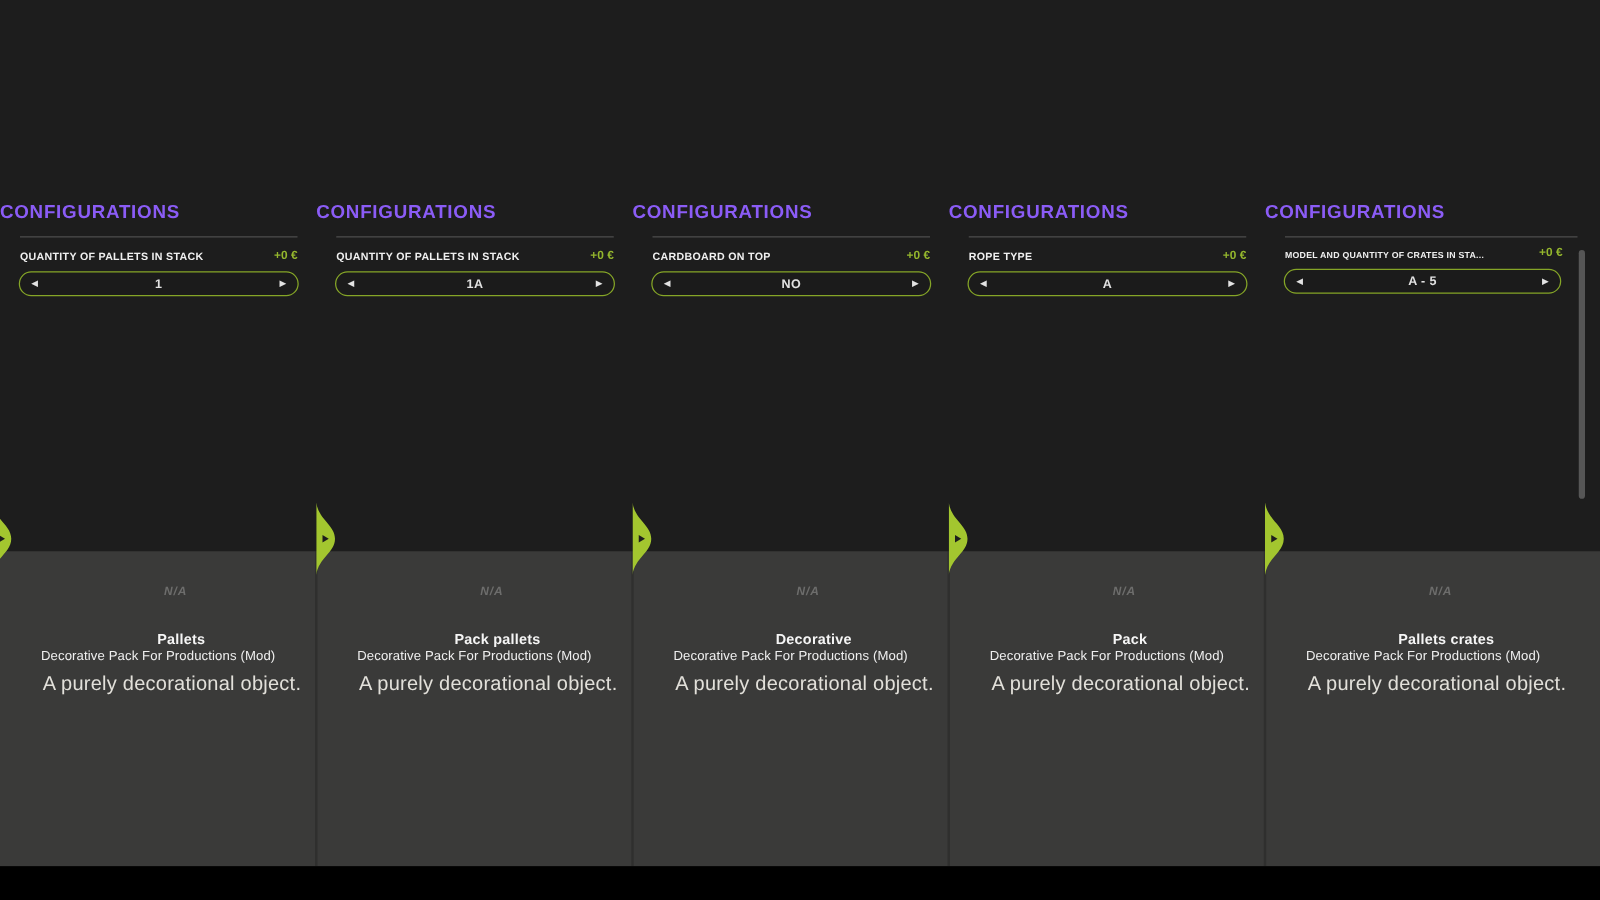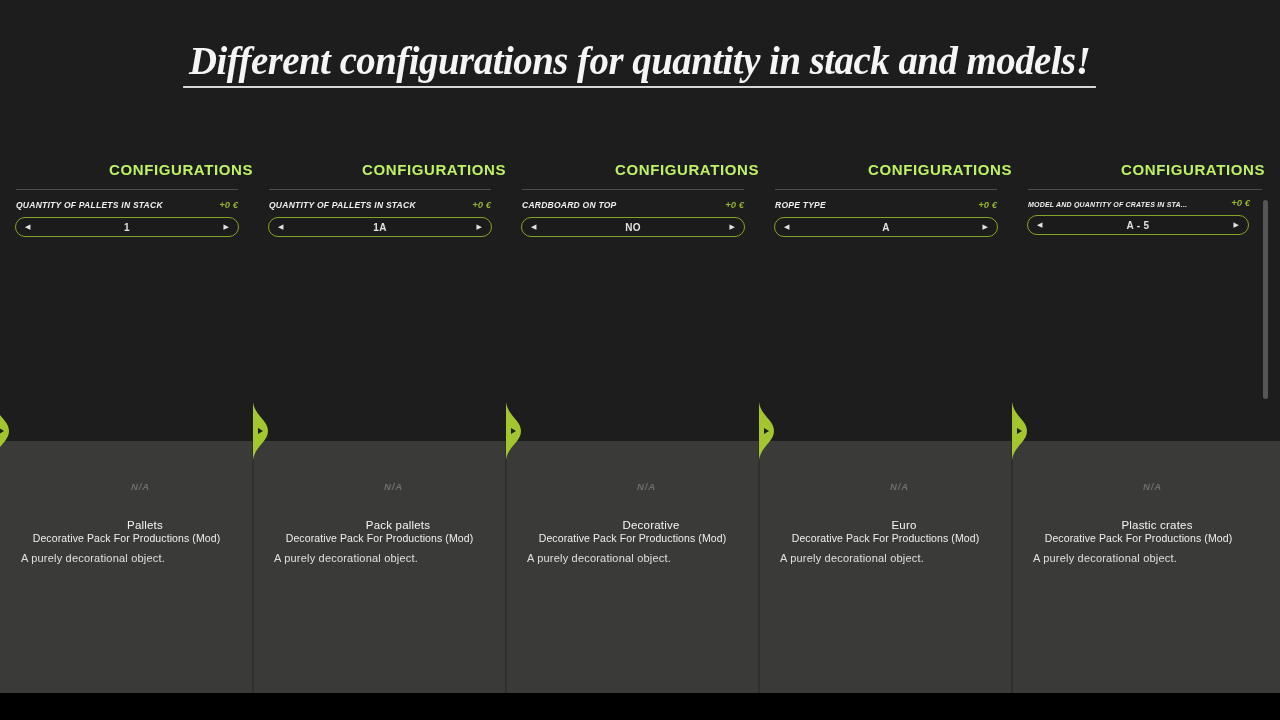--- a/index.html
+++ b/index.html
@@ -22,33 +22,32 @@
     letter-spacing:-0.5px;
     padding:0 6px 4px 6px;
     border-bottom:2px solid #d8d8d8;
     transform:scaleX(0.97);transform-origin:center;
   }
   
   .panel{
     position:absolute;top:150px;width:253px;height:290px;
   }
   .cfg-header{
-    margin-top:11px;text-align:right;
+    margin-top:11px;text-align:left;
     font-size:15px;font-weight:700;letter-spacing:0.6px;
-    color:#bef264;
+    color:#8b5cf6;
   }
   .divider{
     height:1px;background:#4d4d4d;
     margin:11px 15px 0 16px;
   }
   .panel.p5 .divider{margin-right:3px;}
   .option-row{
     display:flex;justify-content:space-between;align-items:flex-end;
     margin:7px 15px 0 16px;
-    font-style:italic;
   }
   .option-label{
     font-size:8.5px;font-weight:700;letter-spacing:0.25px;
     color:#f0f0f0;white-space:nowrap;overflow:hidden;
     padding-top:3px;
   }
   .panel.p5 .option-label{font-size:7px;letter-spacing:0.2px;}
   .option-price{
     font-size:9.5px;font-weight:700;color:#94b62d;white-space:nowrap;
     margin-left:6px;
@@ -79,54 +78,51 @@
   }
   .seam{
     position:absolute;top:441px;width:2px;height:252px;
     background:rgba(0,0,0,0.18);
   }
   .card{
     position:absolute;top:441px;width:253px;height:252px;
     text-align:center;color:#eee;
   }
   .na{
-    margin-top:40px;
+    margin-top:27px;
     font-style:italic;font-weight:700;font-size:9.5px;
     letter-spacing:0.8px;color:#6d6d6c;padding-left:28px;
   }
   .item-name{
     margin-top:27px;
-    font-size:11.5px;font-weight:400;color:#f5f5f5;letter-spacing:0.2px;padding-left:37px;
+    font-size:11.5px;font-weight:700;color:#f5f5f5;letter-spacing:0.2px;padding-left:37px;
   }
   .item-pack{
     margin-top:1px;
     font-size:10.5px;font-weight:400;color:#efefef;letter-spacing:0.1px;
   }
   .item-desc{
-    margin-top:8px;text-align:left;padding:0 12px 0 21px;
-    font-size:11px;font-weight:400;color:#e2e0da;letter-spacing:0.2px;
+    margin-top:8px;text-align:right;padding:0 12px 0 21px;
+    font-size:16px;font-weight:400;color:#e2e0da;letter-spacing:0.2px;
   }
   
   .scrollbar{
     position:absolute;left:1263px;top:200px;width:5px;height:199px;
     background:#565656;border-radius:3px;
   }
   .bottom-bar{
     position:absolute;left:0;top:693px;width:1280px;height:27px;
     background:#000;
   }
 </style>
 </head>
 <body>
 
 <div id="stage">
 
-  <div class="title-wrap">
-    <div class="main-title">Different configurations for quantity in stack and models!</div>
-  </div>
 
   <div class="gray-strip"></div>
   <div class="seam" style="left:252px"></div>
   <div class="seam" style="left:505px"></div>
   <div class="seam" style="left:758px"></div>
   <div class="seam" style="left:1011px"></div>
 
   <div class="panel" style="left:0px">
     <div class="cfg-header">CONFIGURATIONS</div>
     <div class="divider"></div>
@@ -246,27 +242,27 @@
 
   <div class="card" style="left:506px">
     <div class="na">N/A</div>
     <div class="item-name">Decorative</div>
     <div class="item-pack">Decorative Pack For Productions (Mod)</div>
     <div class="item-desc">A purely decorational object.</div>
   </div>
 
   <div class="card" style="left:759px">
     <div class="na">N/A</div>
-    <div class="item-name">Euro</div>
+    <div class="item-name">Pack</div>
     <div class="item-pack">Decorative Pack For Productions (Mod)</div>
     <div class="item-desc">A purely decorational object.</div>
   </div>
 
   <div class="card" style="left:1012px">
     <div class="na">N/A</div>
-    <div class="item-name">Plastic crates</div>
+    <div class="item-name">Pallets crates</div>
     <div class="item-pack">Decorative Pack For Productions (Mod)</div>
     <div class="item-desc">A purely decorational object.</div>
   </div>
 
   <div class="bottom-bar"></div>
 
 </div>
 
 </body></html>

